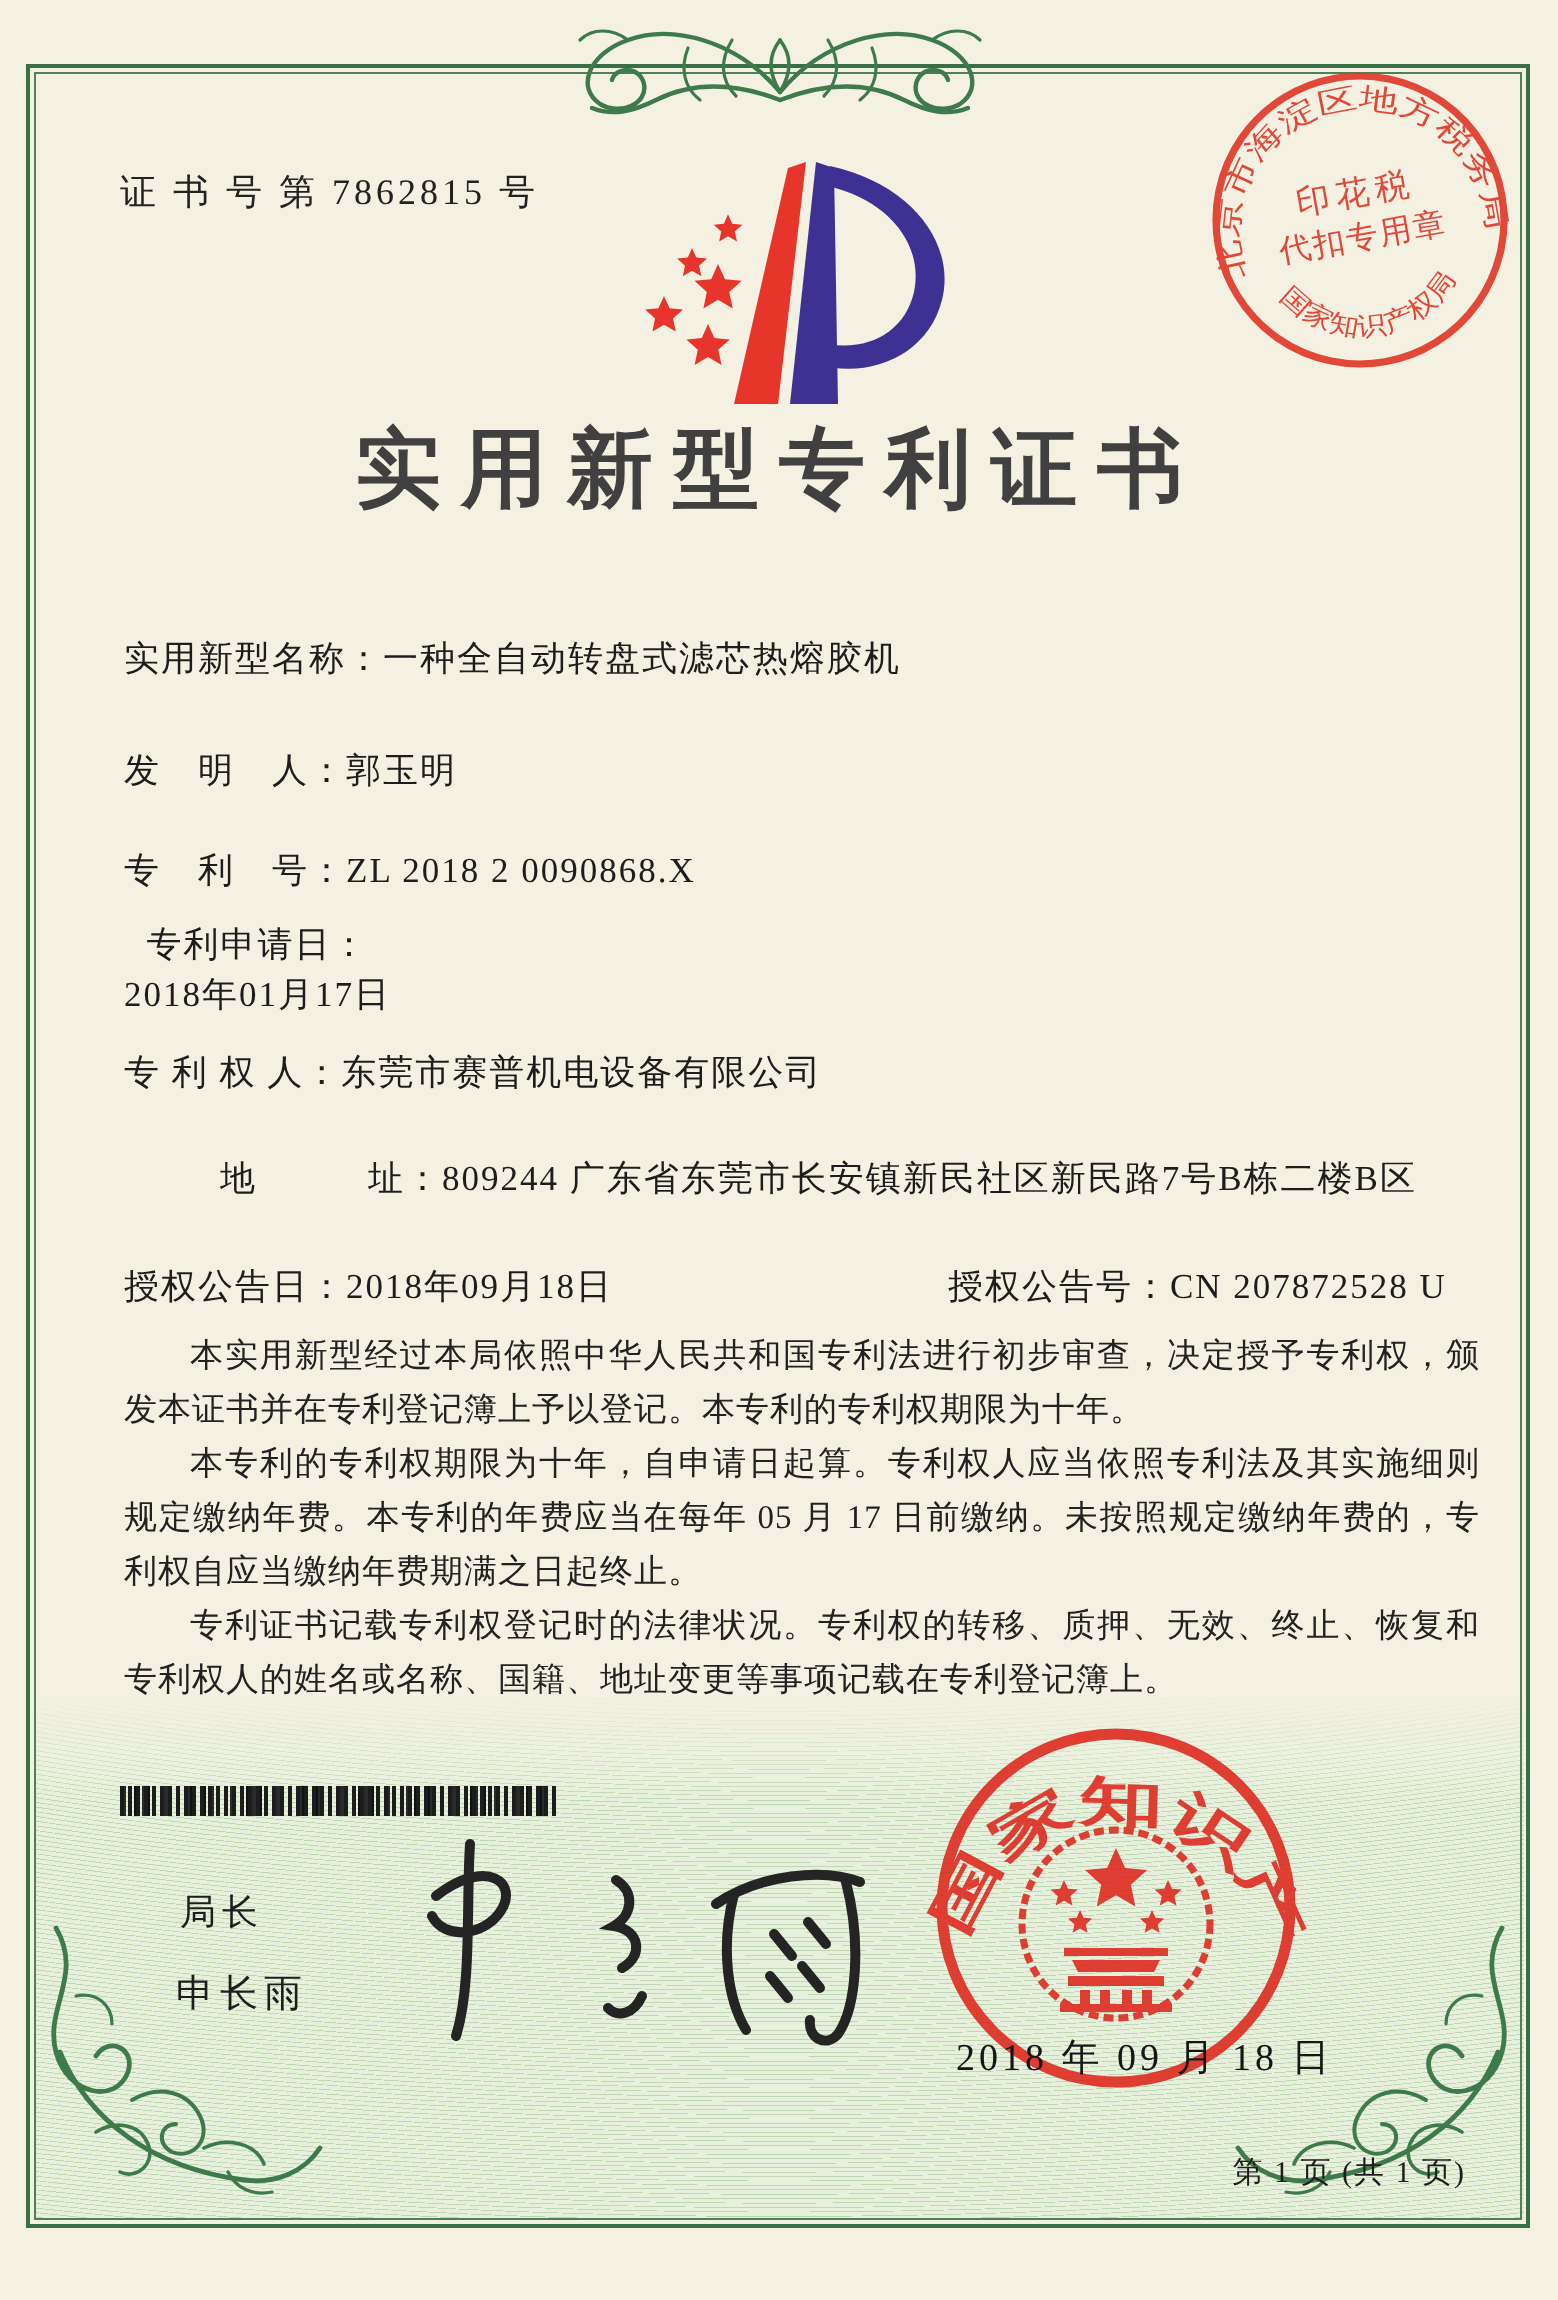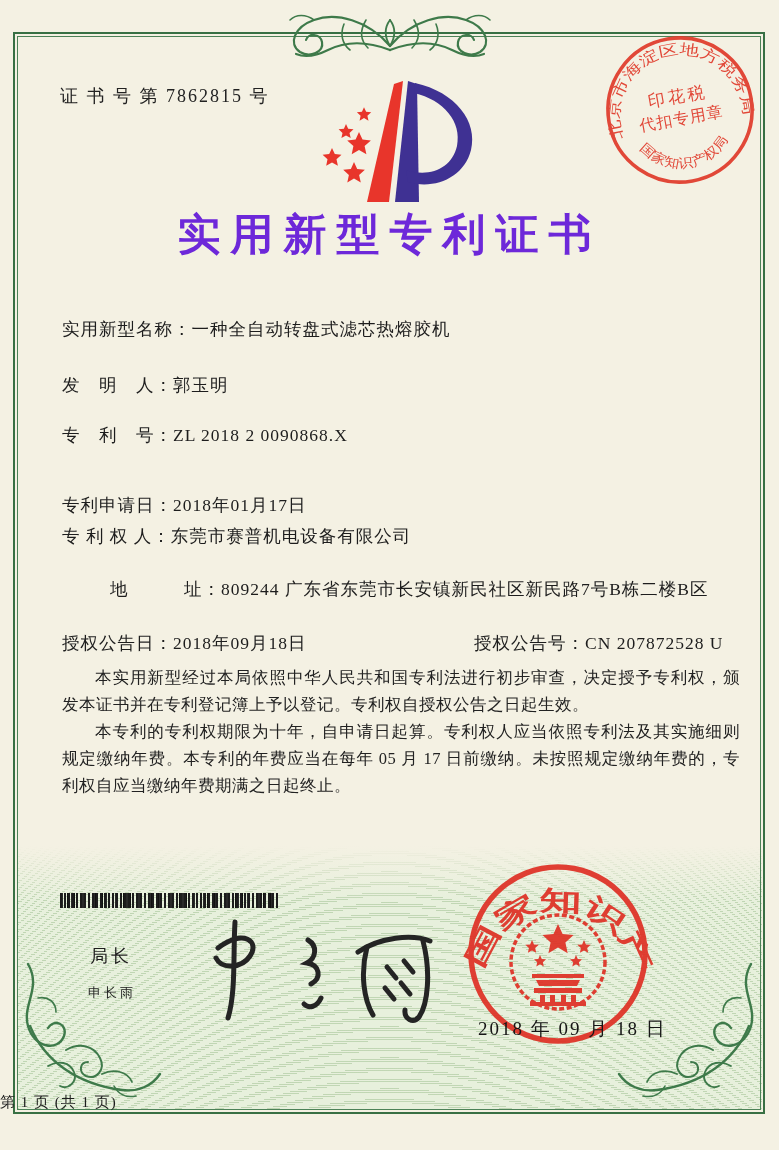--- a/index.html
+++ b/index.html
@@ -24,49 +24,49 @@
     background-image:repeating-radial-gradient(1400px 620px at 50% -420px,
       rgba(118,164,102,.34) 0 1px, rgba(0,0,0,0) 1px 5px);
   }
   .guilloche::before{
     content:"";position:absolute;left:0;top:0;right:0;height:55px;
     background:linear-gradient(#f4f1e3, rgba(244,241,227,0));
   }
   .cert-no{position:absolute;left:60px;top:84px;font-size:18px;letter-spacing:2px;color:#222;}
   .doc-title{
     position:absolute;left:0;top:206px;width:779px;text-align:center;
-    font-size:43px;font-weight:700;letter-spacing:10px;color:#6d28d9;
+    font-size:43px;font-weight:700;letter-spacing:10px;color:#404040;
   }
   .logo{position:absolute;left:296px;top:74px;}
   .tax-stamp{position:absolute;left:598px;top:28px;transform:rotate(-10deg);opacity:.92;}
   .rows{position:absolute;left:62px;top:0;width:680px;font-size:17.5px;}
   .row{position:absolute;display:flex;align-items:center;}
   .row .lbl{white-space:pre;flex:0 0 auto;letter-spacing:1px;}
   .row .val{letter-spacing:1px;max-width:582px;line-height:26px;}
-  .r0{top:316px;} .r1{top:372px;} .r2{top:422px;} .r3{top:492px;}
+  .r0{top:316px;} .r1{top:372px;} .r2{top:422px;} .r3{top:460px;flex-direction:column;}
   .r4{top:523px;} .r5{top:576px;margin-left:48px;} .r6{top:630px;}
   .row-right{left:388px;margin-left:24px;}
   .paras{
     position:absolute;left:62px;top:664px;width:678px;
     font-size:16.5px;line-height:27px;letter-spacing:.5px;color:#222;
   }
   .paras p{margin:0;text-indent:2em;text-align:justify;}
   .barcode{
     position:absolute;left:60px;top:893px;width:220px;height:15px;
     background-image:
       repeating-linear-gradient(90deg,#1c1c1c 0 2px,rgba(0,0,0,0) 2px 4px),
       repeating-linear-gradient(90deg,#111 0 1px,rgba(0,0,0,0) 1px 7px),
       repeating-linear-gradient(90deg,#2a2a2a 0 3px,rgba(0,0,0,0) 3px 11px);
   }
   .director-title{position:absolute;left:90px;top:944px;font-size:18px;letter-spacing:3px;}
-  .director-name{position:absolute;left:88px;top:984px;font-size:13px;letter-spacing:3px;}
+  .director-name{position:absolute;left:88px;top:984px;font-size:19px;letter-spacing:3px;}
   .signature{position:absolute;left:190px;top:912px;}
   .big-seal{position:absolute;left:462px;top:858px;opacity:.93;}
   .seal-date{position:absolute;left:478px;top:1016px;font-size:19px;letter-spacing:2px;color:#161616;}
-  .page-footer{position:absolute;left:0;top:1077px;width:733px;text-align:left;font-size:15px;letter-spacing:1px;margin-top:16px;}
+  .page-footer{position:absolute;left:0;top:1077px;width:733px;text-align:right;font-size:15px;letter-spacing:1px;}
   .ornament{position:absolute;pointer-events:none;}
   .orn-top{left:248px;top:6px;}
   .orn-bl{left:14px;top:962px;}
   .orn-br{left:613px;top:962px;}
   .seal-arc{font-size:27px;font-weight:700;}
   .stamp-arc{font-size:14.5px;}
   .stamp-arc-b{font-size:13px;}
 </style>
 </head>
 <body>
@@ -176,22 +176,23 @@
       <span class="lbl">授权公告日：</span>
       <span class="val">2018年09月18日</span>
     </div>
     <div class="row r6 row-right">
       <span class="lbl">授权公告号：</span>
       <span class="val">CN 207872528 U</span>
     </div>
   </div>
 
   <div class="paras">
-    <p>本实用新型经过本局依照中华人民共和国专利法进行初步审查，决定授予专利权，颁发本证书并在专利登记簿上予以登记。专利权自授权公告之日起生效。</p>
+    <p>本实用新型经过本局依照中华人民共和国专利法进行初步审查，决定授予专利权，颁发本证书并在专利登记簿上予以登记。本专利的专利权期限为十年。</p>
     <p>本专利的专利权期限为十年，自申请日起算。专利权人应当依照专利法及其实施细则规定缴纳年费。本专利的年费应当在每年 05 月 17 日前缴纳。未按照规定缴纳年费的，专利权自应当缴纳年费期满之日起终止。</p>
+    <p>专利证书记载专利权登记时的法律状况。专利权的转移、质押、无效、终止、恢复和专利权人的姓名或名称、国籍、地址变更等事项记载在专利登记簿上。</p>
   </div>
 
   <div class="barcode"></div>
 
   <div class="director-title">局长</div>
   <div class="director-name">申长雨</div>
 
   <svg class="signature" width="260" height="112" viewBox="0 0 260 112">
     <g fill="none" stroke="#242424" stroke-width="5" stroke-linecap="round">
       <path d="M28,36 C54,16 70,30 60,44 C52,56 32,58 26,46"></path>

